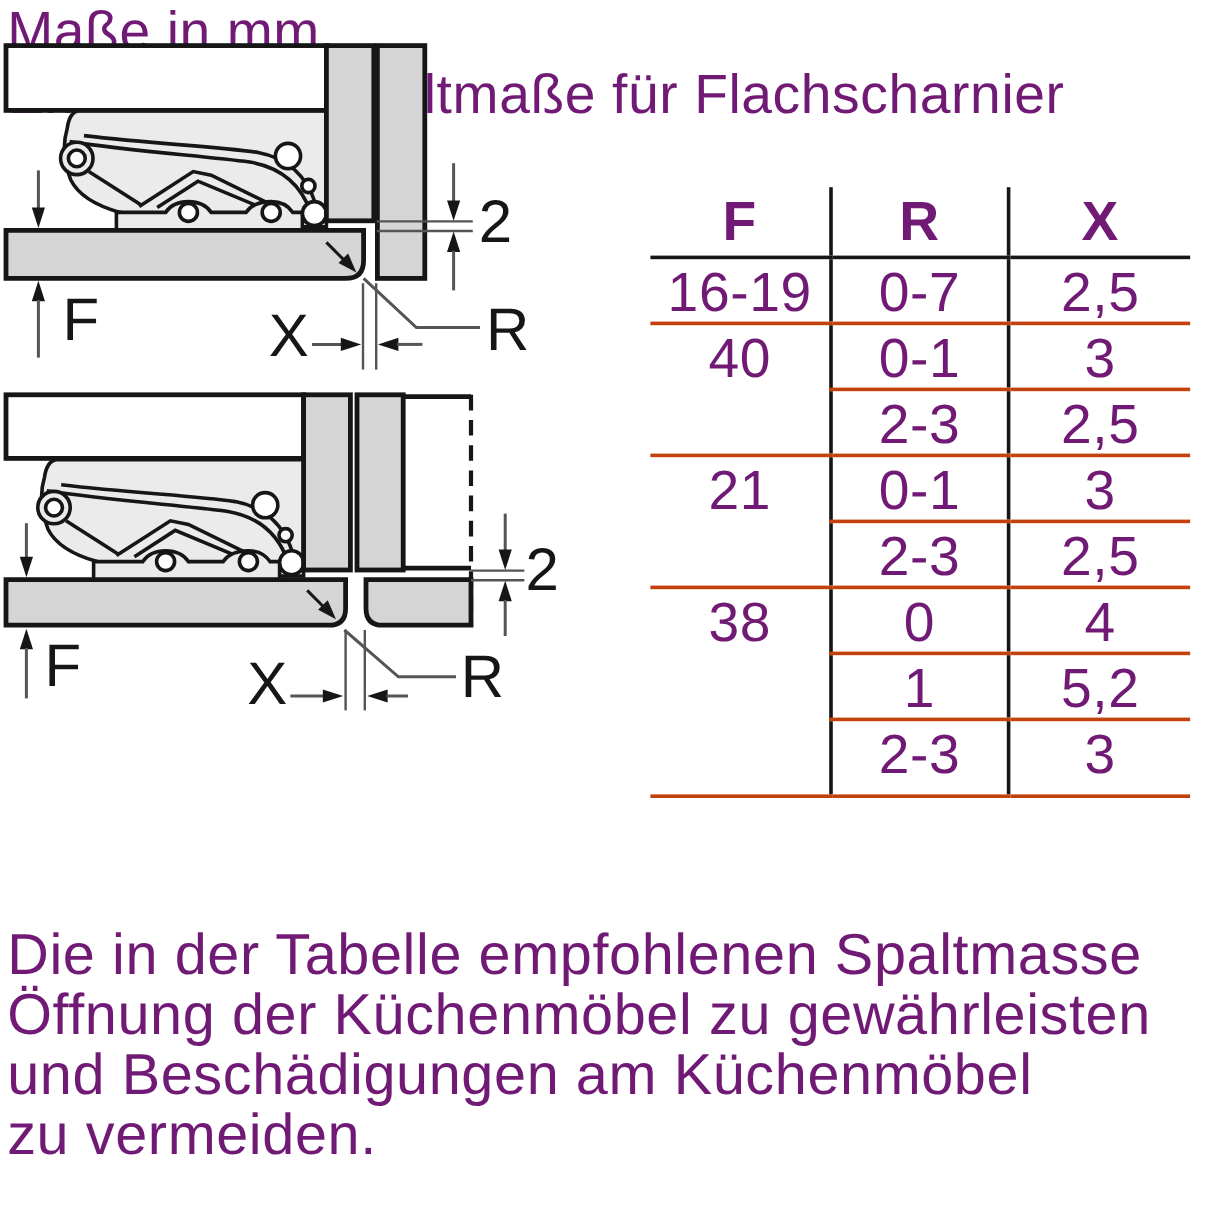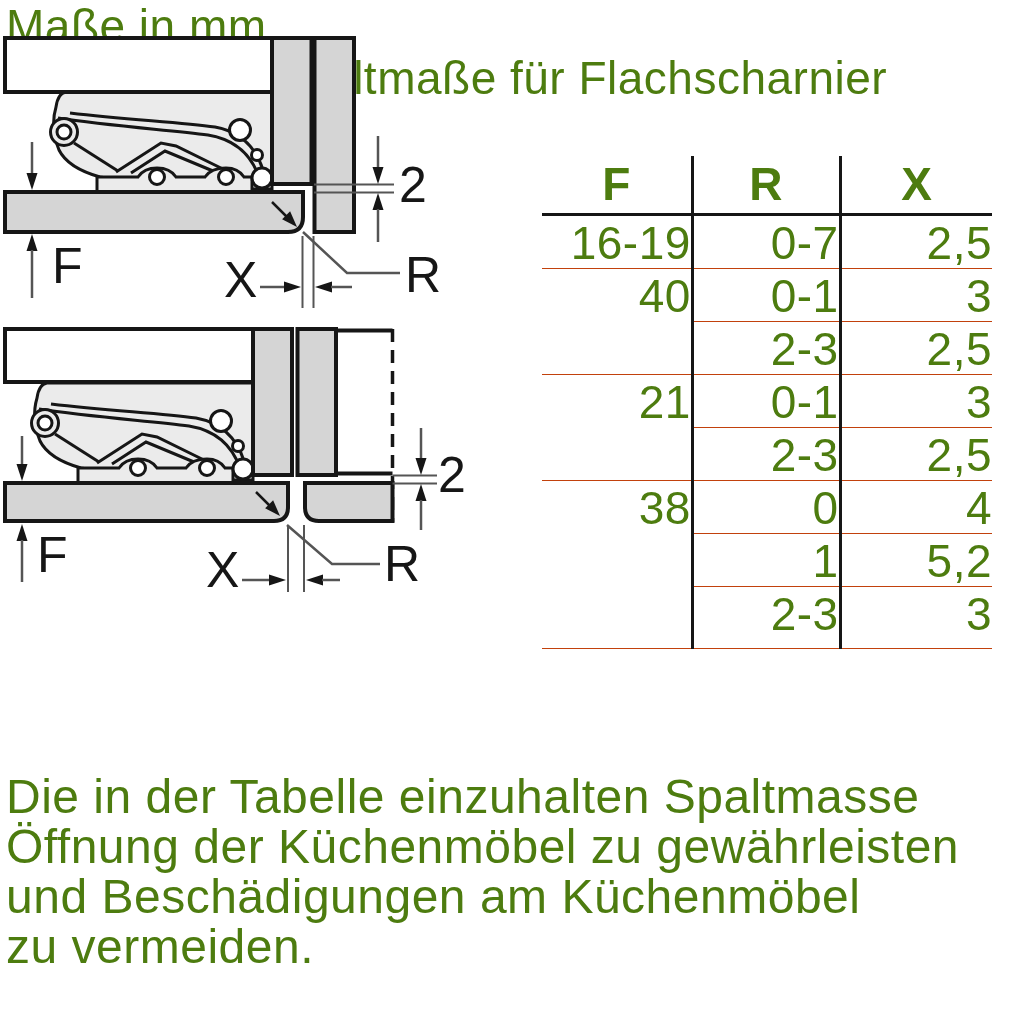--- a/index.html
+++ b/index.html
@@ -1,29 +1,29 @@
 <!DOCTYPE html>
 <html><head>
 <meta charset="utf-8">
 <style>
   html,body { margin:0; padding:0; background:#fff; }
   .page {
     position:relative; width:992px; height:1019px; background:#ffffff;
-    font-family:"Liberation Sans", sans-serif; color:#4d7c0f; overflow:hidden;
+    font-family:"Liberation Sans", sans-serif; color:#701a75; overflow:hidden;
   }
   .title { position:absolute; left:6px; top:0; font-size:46px; line-height:52px; letter-spacing:0.5px; white-space:nowrap; }
   .diagram-svg { position:absolute; left:0; top:0; }
   table.gap-table { position:absolute; left:542px; top:156px; border-collapse:collapse; table-layout:fixed; }
   .gap-table col.c-f { width:160px; } .gap-table col.c-r { width:160px; } .gap-table col.c-x { width:162px; }
   .gap-table th, .gap-table td {
     padding:0; margin:0; text-align:center; font-size:46px; line-height:50px;
     vertical-align:top; border:0 none; letter-spacing:0.5px;
   }
   .gap-table th { font-weight:bold; height:51px; border-bottom:3px solid #161616; padding-top:6px; line-height:44px; }
-  .gap-table td { height:50px; border-bottom:1px solid #c2410c; padding-top:2px;text-align:right; }
+  .gap-table td { height:50px; border-bottom:3px solid #c2410c; padding-top:2px; }
   .gap-table .vline { border-left:3px solid #161616; }
   .gap-table tr.tall td { height:59px; }
   .gap-table td.f-cell { vertical-align:top; }
   .footer { position:absolute; left:6px; top:772px; font-size:48px; line-height:50px; letter-spacing:0.5px; white-space:nowrap; }
   text.dim-label { font-family:"Liberation Sans", sans-serif; font-size:50px; fill:#161616; }
 </style>
 </head>
 <body>
 
 <div class="page">
@@ -191,19 +191,19 @@
         <td class="vline">5,2</td>
       </tr>
       <tr class="tall">
         <td class="vline">2-3</td>
         <td class="vline">3</td>
       </tr>
     </tbody>
   </table>
 
   <div class="footer">
-    <div>Die in der Tabelle einzuhalten Spaltmasse</div>
+    <div>Die in der Tabelle empfohlenen Spaltmasse</div>
     <div>Öffnung der Küchenmöbel zu gewährleisten</div>
     <div>und Beschädigungen am Küchenmöbel</div>
     <div>zu vermeiden.</div>
   </div>
 
 </div>
 
 </body></html>

